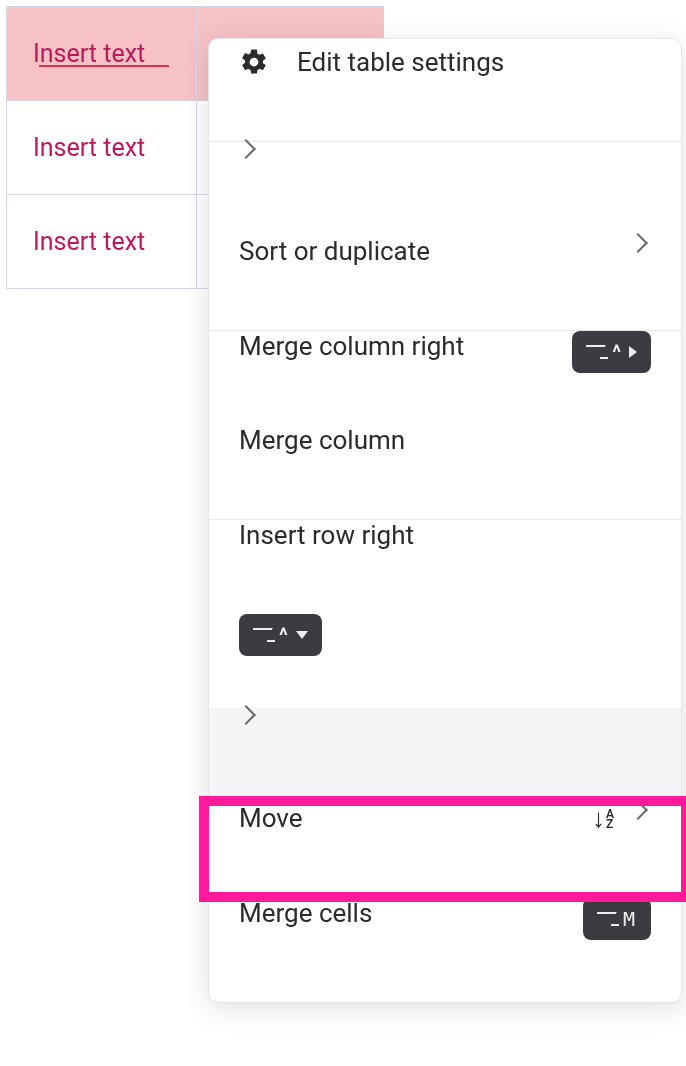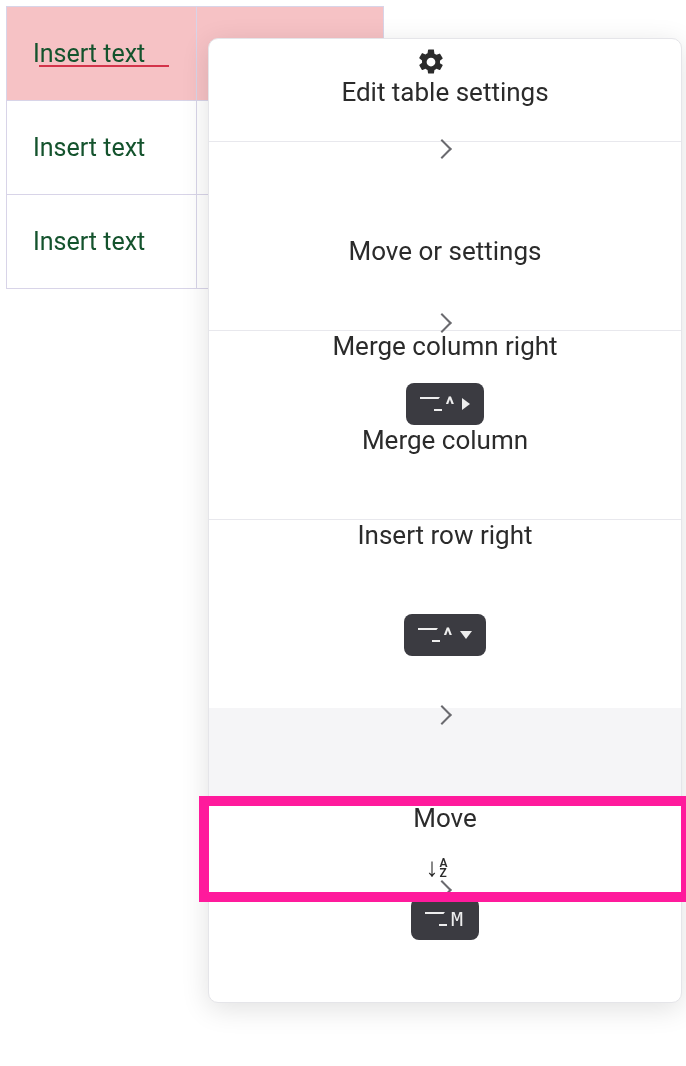--- a/index.html
+++ b/index.html
@@ -25,21 +25,21 @@
   }
   .table-row {
     display: flex;
     border-bottom: 1px solid #d8d4e8;
     height: 94px;
   }
   .table-cell {
     flex: 0 0 190px;
     padding: 32px 26px 0 26px;
     font-size: 25px;
-    color: #14532d;
+    color: #be185d;
     border-right: 1px solid #d8d4e8;
     background: #fff;
     position: relative;
   }
   .table-cell:last-child { border-right: none; flex: 1; }
   .table-row.highlight .table-cell { background: #f6c2c5; }
 
   .strike {
     position: absolute;
     left: 32px;
@@ -56,28 +56,27 @@
     left: 208px;
     width: 474px;
     background: #fff;
     border: 1px solid #e5e5e9;
     box-shadow: 0 6px 28px rgba(0,0,0,0.12);
     border-radius: 10px;
     padding: 8px 0 10px 0;
   }
   .menu-item {
     display: flex;
-    align-items: center;
+    align-items: flex-start;
     height: 94px;
     padding: 0 30px 0 30px;
     font-size: 26px;
     color: #2b2b2b;
     cursor: pointer;
     position: relative;
-    flex-direction: column;
   }
   .menu-item.with-lead-icon { padding-left: 30px; }
   .menu-item .lead-slot {
     width: 58px;
     display: flex;
     align-items: center;
     justify-content: flex-start;
   }
   .menu-item .label { flex: 1; }
   .menu-item.hovered { background: #f5f5f7; }
@@ -217,21 +216,21 @@
     <span class="label">Edit table settings</span>
   </div>
 
   <div class="menu-sep"></div>
 
   <div class="menu-item">
     <span class="chevron"></span>
   </div>
 
   <div class="menu-item">
-    <span class="label">Move or settings</span>
+    <span class="label">Sort or duplicate</span>
     <span class="chevron"></span>
   </div>
 
   <div class="menu-sep"></div>
 
 
   <div class="menu-item">
     <span class="label">Merge column right</span>
     <span class="kbd">
       <span class="opt">
@@ -276,20 +275,21 @@
           <span>A</span>
           <span>Z</span>
         </span>
     </span>
     <span class="chevron"></span>
   </div>
 
   <div class="menu-sep"></div>
 
   <div class="menu-item">
+    <span class="label">Merge cells</span>
     <span class="kbd">
       <span class="opt">
           <span class="tail"></span>
         </span>
       <span class="letter">M</span>
     </span>
   </div>
 
 </div>
 

